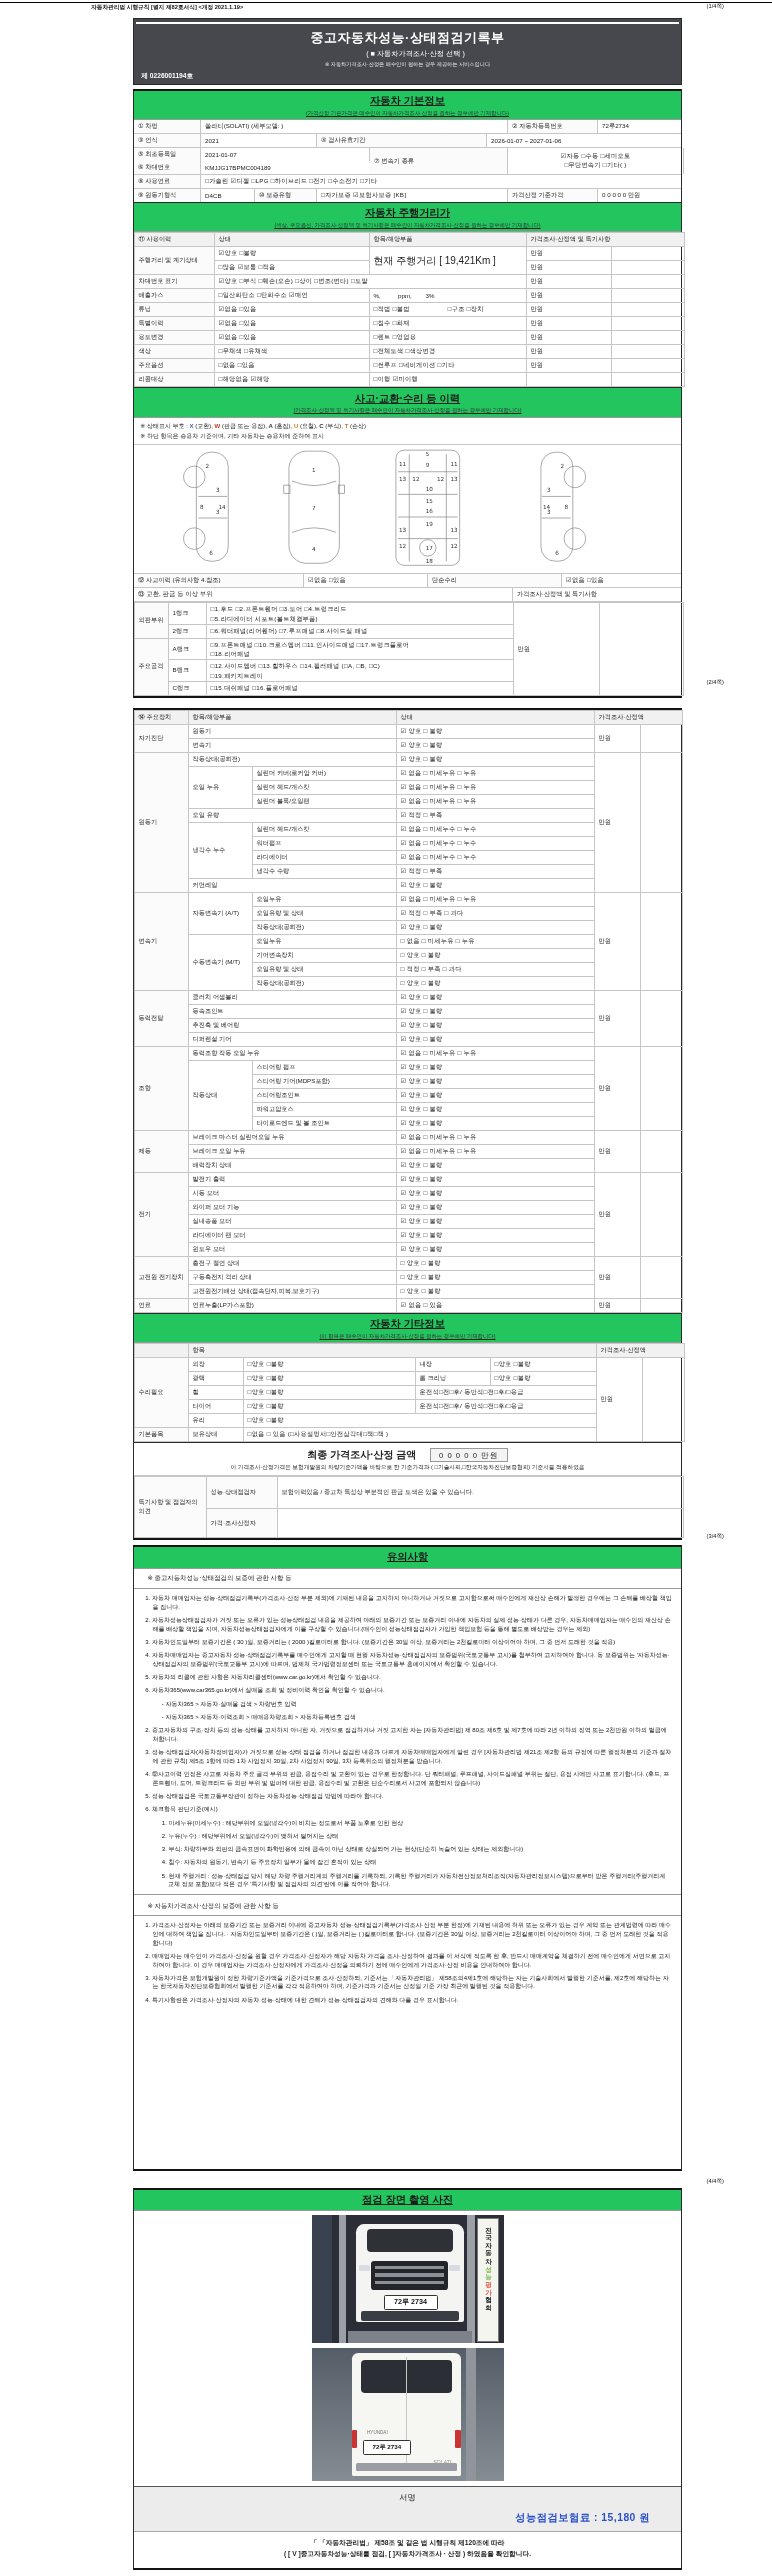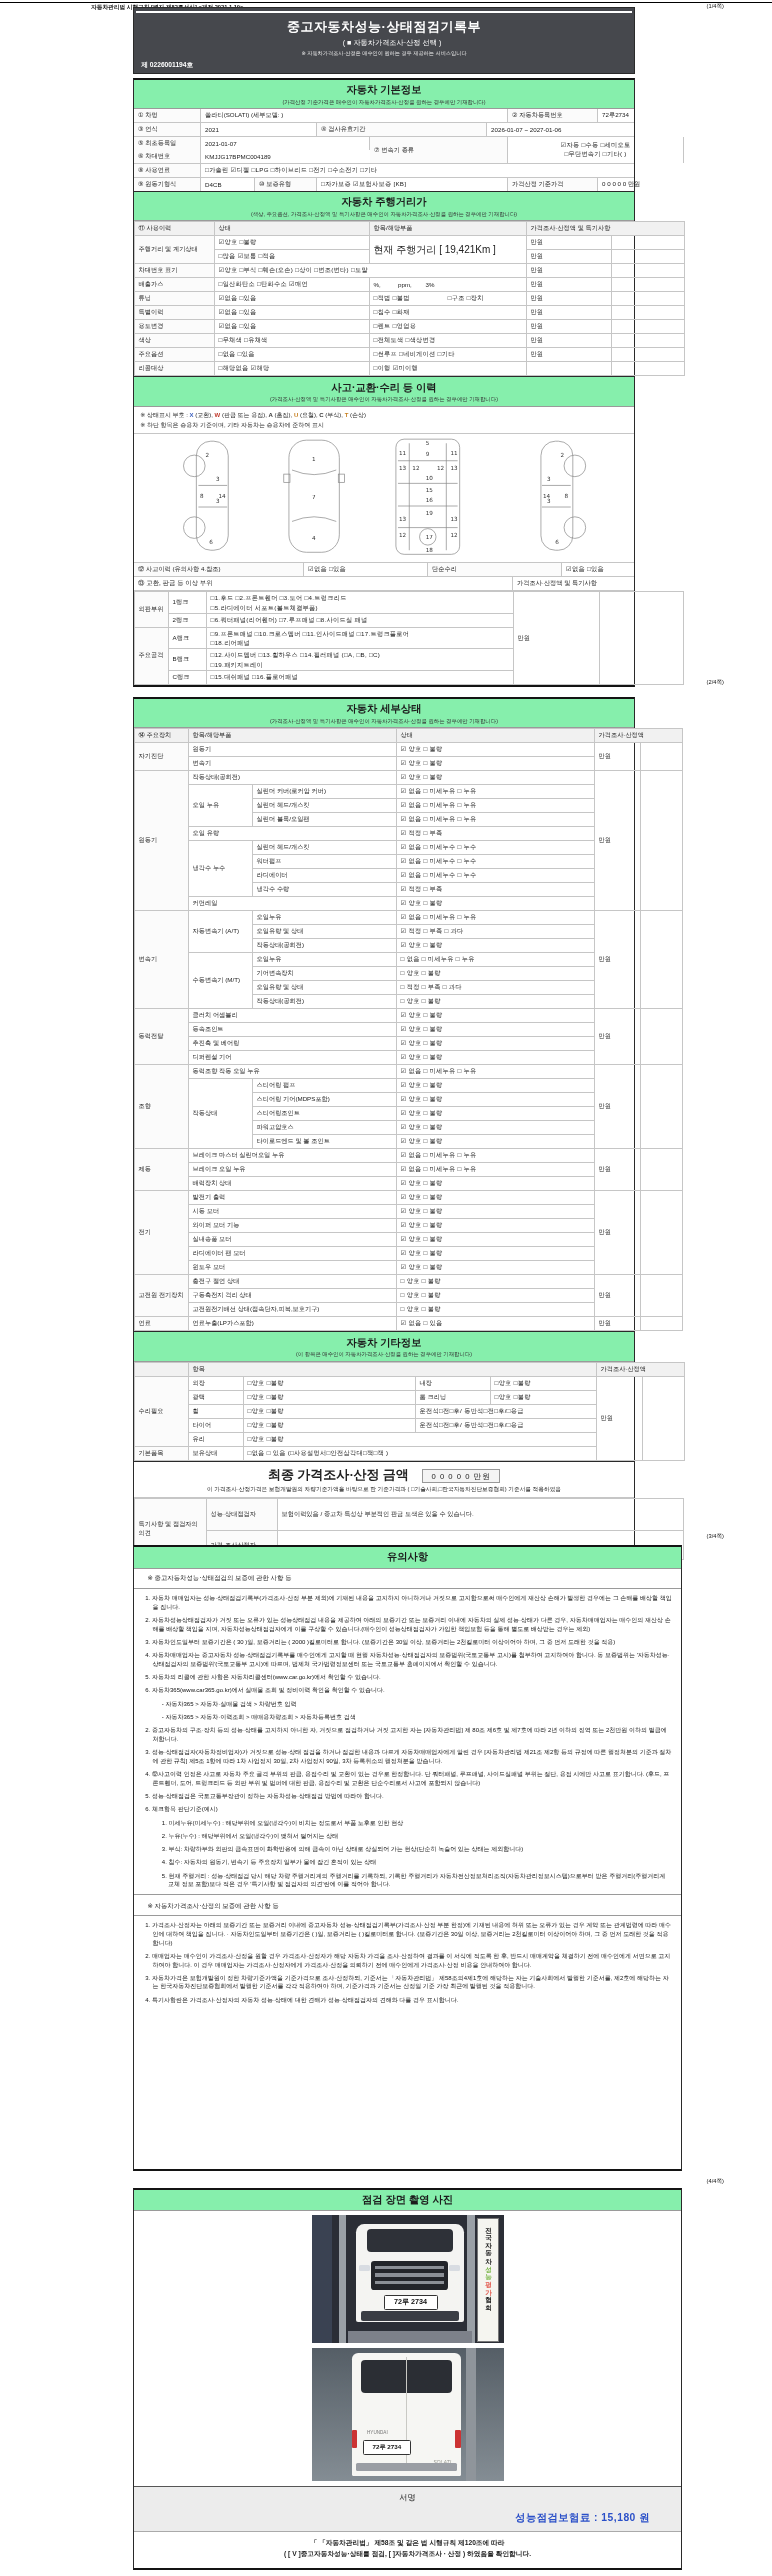--- a/index.html
+++ b/index.html
@@ -1,32 +1,32 @@
 <!DOCTYPE html>
 <html style="font-size:8.2px"><head>
 <meta charset="utf-8">
 <style>
   html,body{margin:0;padding:0;}
   body{width:773px;height:2576px;position:relative;background:#fff;
        font-family:"Liberation Sans","DejaVu Sans",sans-serif;color:#222;overflow:hidden;}
   .topline{position:absolute;top:1.5px;left:0;width:100%;border-top:1px solid #000;}
   .lawref{position:absolute;top:4.1px;left:91px;font-size:5.7px;font-weight:bold;color:#111;}
   .pmark{position:absolute;right:49px;font-size:5.7px;color:#111;}
-  .col{position:absolute;left:133px;top:7px;width:502px;}
+  .col{position:absolute;left:133px;top:18px;width:549px;}
   
   .dark{background:#46484d;color:#fff;height:67px;border:1px solid #2a2a2a;box-sizing:border-box;}
   .dark .wline{height:2.6px;background:#fff;margin:2.6px 2.1px 0 2.1px;}
   .dark h1{margin:5.2px 0 0;text-align:center;font-size:13px;letter-spacing:0.5px;font-weight:bold;}
   .dark .sub{text-align:center;font-size:7.2px;margin-top:2.1px;margin-left:16px;}
   .dark .note{text-align:center;font-size:5.2px;margin-top:1.5px;color:#eee;}
   .dark .docno{font-size:6.7px;font-weight:bold;padding:3.6px 0 0 7.2px;}
   
   .box{border:1px solid #2a2a2a;border-top:2.1px solid #141414;border-bottom:2.1px solid #141414;
        box-sizing:border-box;background:#fff;margin-top:4.1px;}
-  .band{background:#86efac;border-bottom:0.5px solid #9a9a9a;text-align:center;padding:3.1px 0 2.6px;}
+  .band{background:#22c55e;border-bottom:0.5px solid #9a9a9a;text-align:center;padding:3.1px 0 2.6px;text-decoration:underline;}
   .band .ttl{font-size:10.3px;font-weight:bold;color:#1c1c1c;}
   .band .sub{font-size:5.4px;color:#333;margin-top:1.5px;}
   
   .g{display:grid;border-bottom:0.5px solid #c6c6c6;box-sizing:border-box;}
   .g>div{border-right:0.5px solid #c6c6c6;padding:1.5px 4.1px;font-size:6.2px;display:flex;align-items:center;box-sizing:border-box;min-height:13px;}
   .g>div:last-child{border-right:none;}
   .lbl{background:#fbfbfb;color:#222;}
   .chk{letter-spacing:0.3px;font-size:6.4px;}
   .two-line{flex-direction:column;align-items:flex-start;justify-content:center;line-height:1.45;}
   
@@ -356,24 +356,20 @@
       </tr>
       <tr>
         <td class="ctr">C랭크</td>
         <td class="chk">□15.대쉬패널  □16.플로어패널</td>
       </tr>
     </tbody>
       </table>
   </div>
 
   <div class="box" style="margin-top:10.3px">
-    <div class="band">
-      <div class="ttl">자동차 세부상태</div>
-      <div class="sub">(가격조사·산정액 및 특기사항은 매수인이 자동차가격조사·산정을 원하는 경우에만 기재합니다)</div>
-    </div>
 
     <table class="t">
       <colgroup>
           <col style="width:54px">
           <col style="width:64px">
           <col style="width:144px">
           <col style="width:198px">
           <col style="width:46px">
           <col style="width:42px">
         </colgroup>
@@ -648,21 +644,21 @@
           </tr>
       <tr>
             <td class="ctr lbl">기본품목</td>
           <td>보유상태</td>
           <td colspan="3" class="chk">□없음  □ 있음  (□사용설명서□안전삼각대□잭□잭 )</td>
           </tr>
     </tbody>
       </table>
 
     <div style="border-top:1px solid #2a2a2a;border-bottom:0.5px solid #c6c6c6;padding:4.1px 0 3.1px;text-align:center;">
-      <span style="font-size:13px;font-weight:bold;font-family:Liberation Serif, serif;">최종 가격조사·산정 금액</span>
+      <span style="font-size:10px;font-weight:bold;">최종 가격조사·산정 금액</span>
       <span style="font-size:7.7px;border:0.5px solid #999;background:#f4f4f4;padding:1.5px 8.2px;margin-left:11.3px;letter-spacing:1px;">0 0 0 0 0 만원</span>
       <div style="font-size:5.7px;margin-top:2.6px;">이 가격조사·산정가격은 보험개발원의 차량기준가액을 바탕으로 한 기준가격과 ( □기술사회,□한국자동차진단보증협회) 기준서를 적용하였음</div>
     </div>
 
     <table class="t">
       <colgroup>
           <col style="width:72px">
           <col style="width:71px">
           <col style="width:406px">
         </colgroup>

